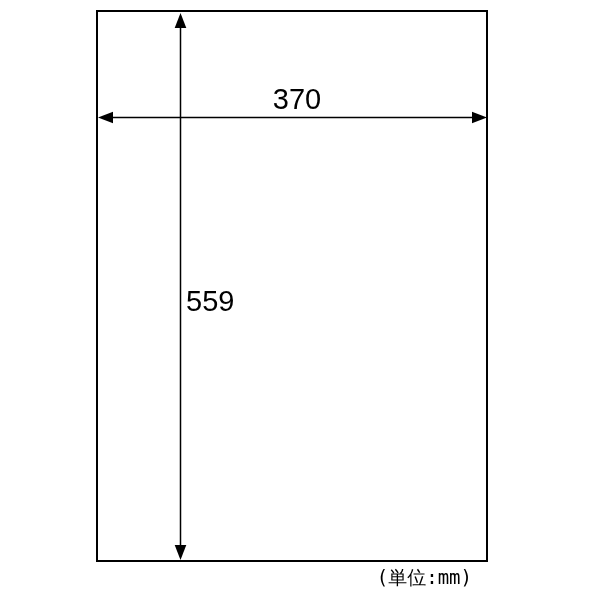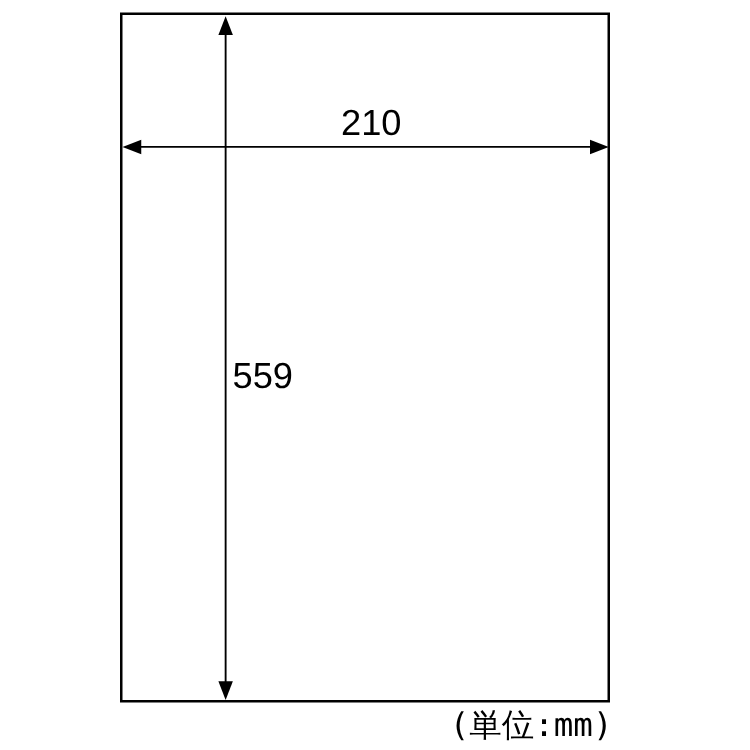--- a/index.html
+++ b/index.html
@@ -49,23 +49,23 @@
     text-align: center;
   }
   .dim-label.height {
     left: 186px;
     top: 287px;
     text-align: left;
   }
   .unit-note {
     position: absolute;
     top: 566px;
-    right: 110px;
+    right: 128px;
     color: #000000;
-    font-size: 26px;
+    font-size: 19px;
     line-height: 1.2;
     font-family: "DejaVu Sans Mono", "Liberation Mono", monospace;
     white-space: nowrap;
   }
 </style>
 </head>
 <body>
 
 <div class="stage">
 
@@ -79,19 +79,19 @@
       <polygon points="180.5,560 174.7,545 186.3,545" stroke="none"></polygon>
     </g>
 
     <g stroke="#000000" fill="#000000">
       <line x1="109" y1="117.5" x2="476" y2="117.5" stroke-width="1.5"></line>
       <polygon points="98,117.5 113,111.7 113,123.3" stroke="none"></polygon>
       <polygon points="487,117.5 472,111.7 472,123.3" stroke="none"></polygon>
     </g>
   </svg>
 
-  <div class="dim-label width">210</div>
+  <div class="dim-label width">370</div>
 
   <div class="dim-label height">559</div>
 
   <div class="unit-note">(単位:mm)</div>
 
 </div>
 
 </body></html>

